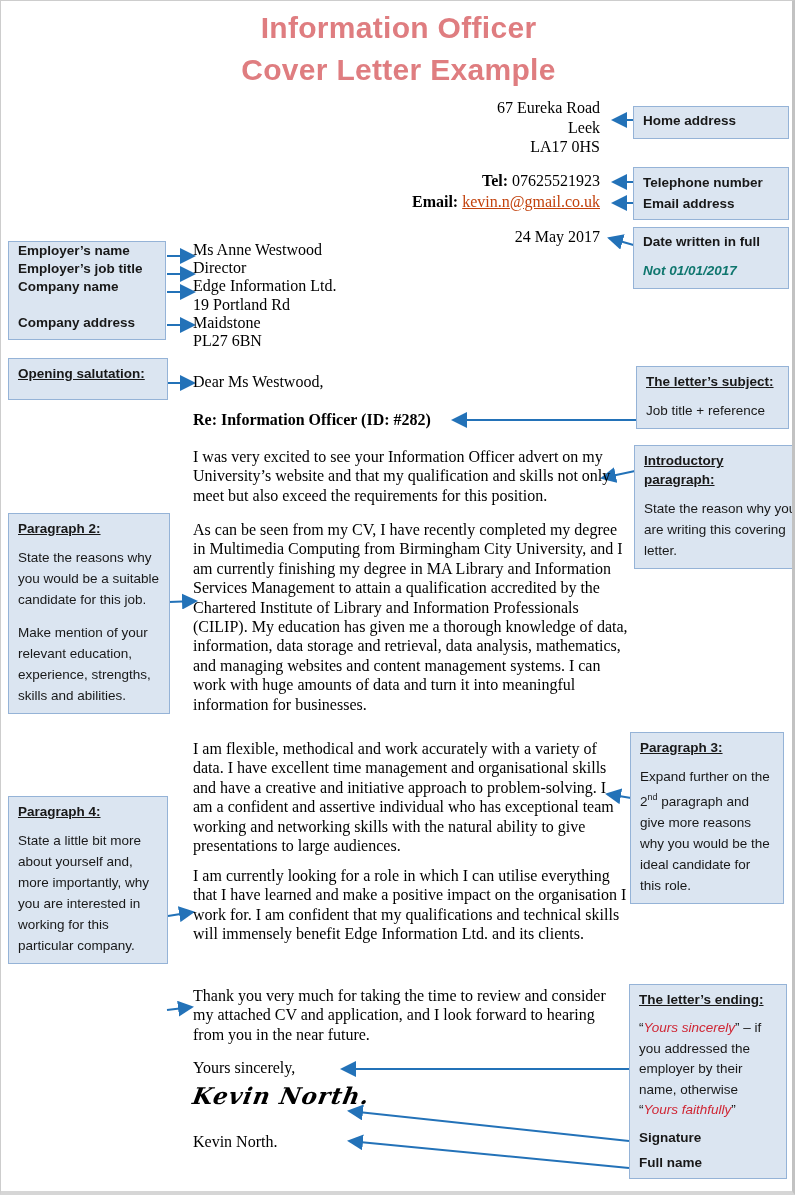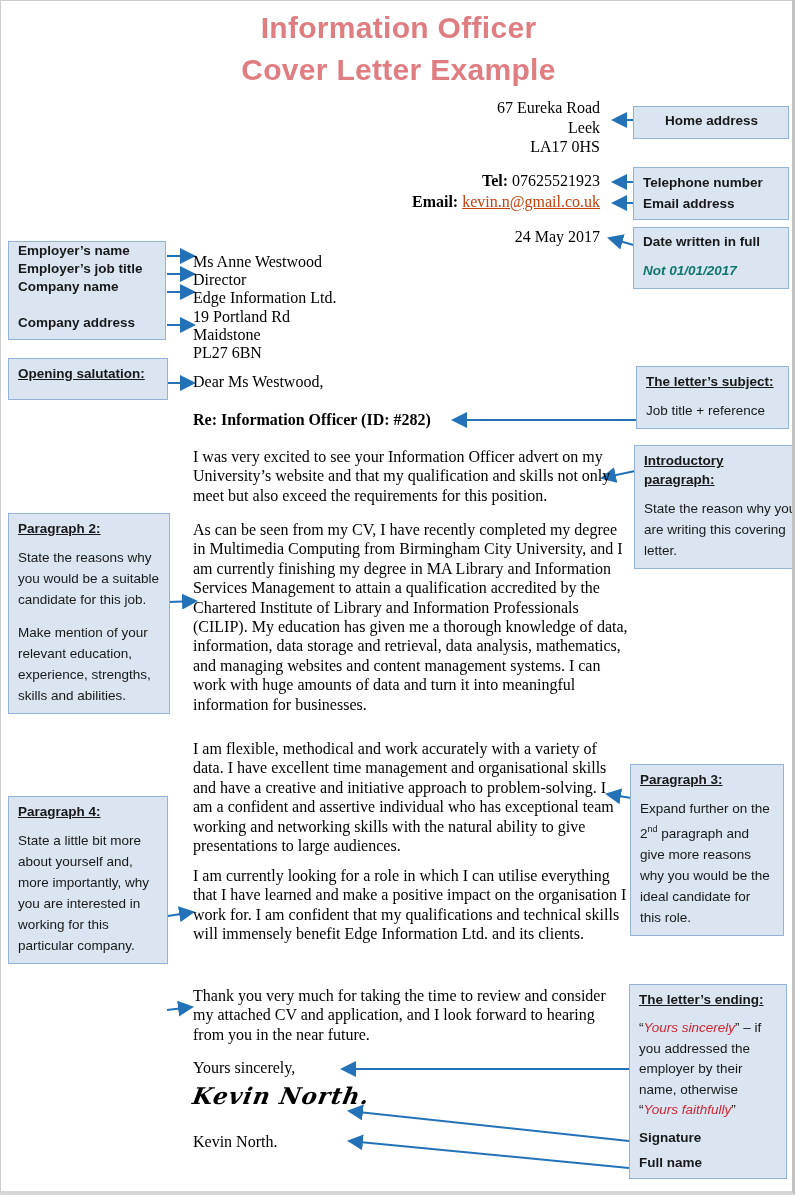--- a/index.html
+++ b/index.html
@@ -19,21 +19,21 @@
     position:absolute;left:0;top:6px;width:795px;text-align:center;
     font-family:"Liberation Sans",sans-serif;font-weight:bold;
     font-size:30px;line-height:42px;color:#df7d80;letter-spacing:.3px;
   }
   .serif{font-family:"Liberation Serif",serif;font-size:16px;color:#000;}
   .sender{position:absolute;right:192px;top:97px;text-align:right;line-height:19.5px;}
   .contact{position:absolute;right:192px;top:170px;text-align:right;line-height:20.5px;}
   .b{font-weight:bold;}
   .email-link{color:#c2410c;text-decoration:underline;cursor:pointer;}
   .date{position:absolute;right:192px;top:227px;}
-  .recipient{position:absolute;left:192px;top:252px;line-height:18.2px;}
+  .recipient{position:absolute;left:192px;top:240px;line-height:18.2px;}
   .para{position:absolute;left:192px;width:436px;line-height:19.4px;}
   .script-sig{
     font-family:"DejaVu Serif",serif;font-style:italic;font-weight:bold;
     font-size:23px;letter-spacing:1px;display:inline-block;transform:skewX(-10deg);
   }
   .callout{
     position:absolute;box-sizing:border-box;
     background:#dbe5f1;border:1px solid #95b3d7;
     font-family:"Liberation Sans",sans-serif;font-size:13.5px;color:#181818;
     padding:5px 8px 7px 9px;line-height:21px;
@@ -109,21 +109,21 @@
   <div class="serif para b" style="top:409px;">Re: Information Officer (ID: #282)</div>
   <div class="serif para" style="top:446px;">I was very excited to see your Information Officer advert on my University’s website and that my qualification and skills not only meet but also exceed the requirements for this position.</div>
   <div class="serif para" style="top:519px;">As can be seen from my CV, I have recently completed my degree in Multimedia Computing from Birmingham City University, and I am currently finishing my degree in MA Library and Information Services Management to attain a qualification accredited by the Chartered Institute of Library and Information Professionals (CILIP). My education has given me a thorough knowledge of data, information, data storage and retrieval, data analysis, mathematics, and managing websites and content management systems. I can work with huge amounts of data and turn it into meaningful information for businesses.</div>
   <div class="serif para" style="top:738px;">I am flexible, methodical and work accurately with a variety of data. I have excellent time management and organisational skills and have a creative and initiative approach to problem-solving. I am a confident and assertive individual who has exceptional team working and networking skills with the natural ability to give presentations to large audiences.</div>
   <div class="serif para" style="top:865px;">I am currently looking for a role in which I can utilise everything that I have learned and make a positive impact on the organisation I work for. I am confident that my qualifications and technical skills will immensely benefit Edge Information Ltd. and its clients.</div>
   <div class="serif para" style="top:985px;">Thank you very much for taking the time to review and consider my attached CV and application, and I look forward to hearing from you in the near future.</div>
   <div class="serif para" style="top:1057px;">Yours sincerely,</div>
   <div class="para" style="top:1085px;"><span class="script-sig">Kevin North.</span></div>
   <div class="serif para" style="top:1131px;">Kevin North.</div>
 
-  <div class="callout" style="left:632px;top:105px;width:156px;padding-top:3px;text-align:center;">
+  <div class="callout" style="left:632px;top:105px;width:156px;padding-top:3px;">
     <span class="bold-line">Home address</span>
   </div>
 
   <div class="callout" style="left:632px;top:166px;width:156px;padding-top:4px;padding-bottom:5px;">
     <div class="bold-line" style="line-height:21px;">Telephone number</div>
     <div class="bold-line" style="line-height:21px;">Email address</div>
   </div>
 
   <div class="callout" style="left:632px;top:226px;width:156px;">
     <div class="bold-line">Date written in full</div>
@@ -136,21 +136,21 @@
     <div class="gap"></div>
     <div>Job title + reference</div>
   </div>
 
   <div class="callout" style="left:633px;top:444px;width:172px;">
     <div class="hd">Introductory paragraph:</div>
     <div class="gap"></div>
     <div>State the reason why you are writing this covering letter.</div>
   </div>
 
-  <div class="callout" style="left:629px;top:731px;width:154px;margin-top:32px;">
+  <div class="callout" style="left:629px;top:731px;width:154px;">
     <div class="hd">Paragraph 3:</div>
     <div class="gap"></div>
     <div><span>Expand further on the 2</span><span class="sup">nd</span><span> paragraph and give more reasons why you would be the ideal candidate for this role.</span></div>
   </div>
 
   <div class="callout" style="left:628px;top:983px;width:158px;line-height:20.5px;">
     <div class="hd">The letter’s ending:</div>
     <div class="gap"></div>
     <div><span>“</span><span class="red-it">Yours sincerely</span><span>” – if you addressed the employer by their name, otherwise “</span><span class="red-it">Yours faithfully</span><span>”</span></div>
     <div class="sublabel">Signature</div>

